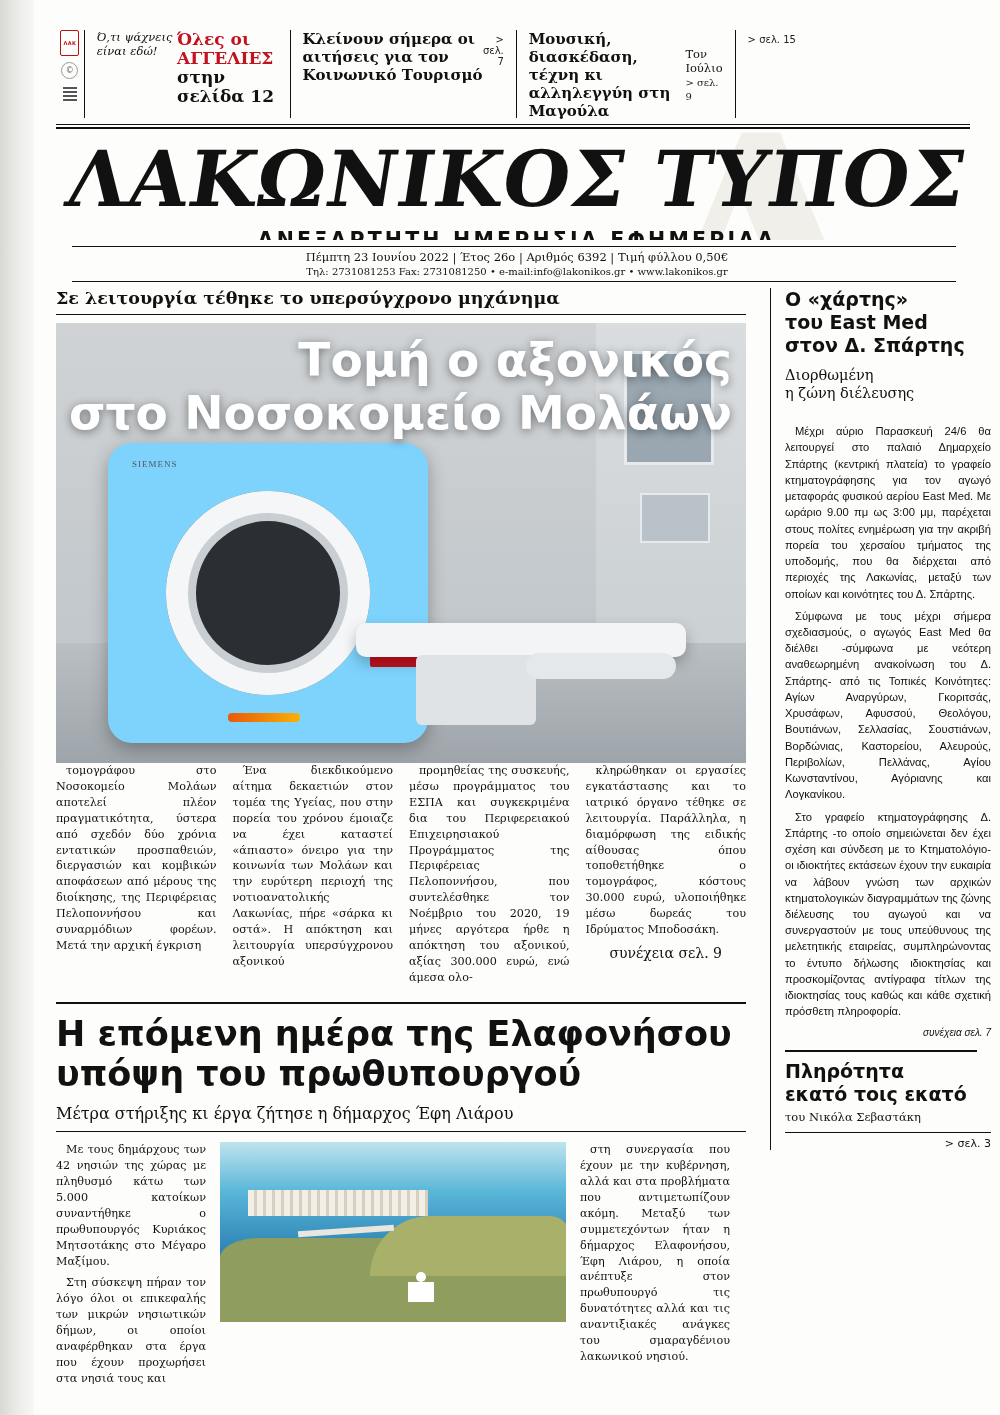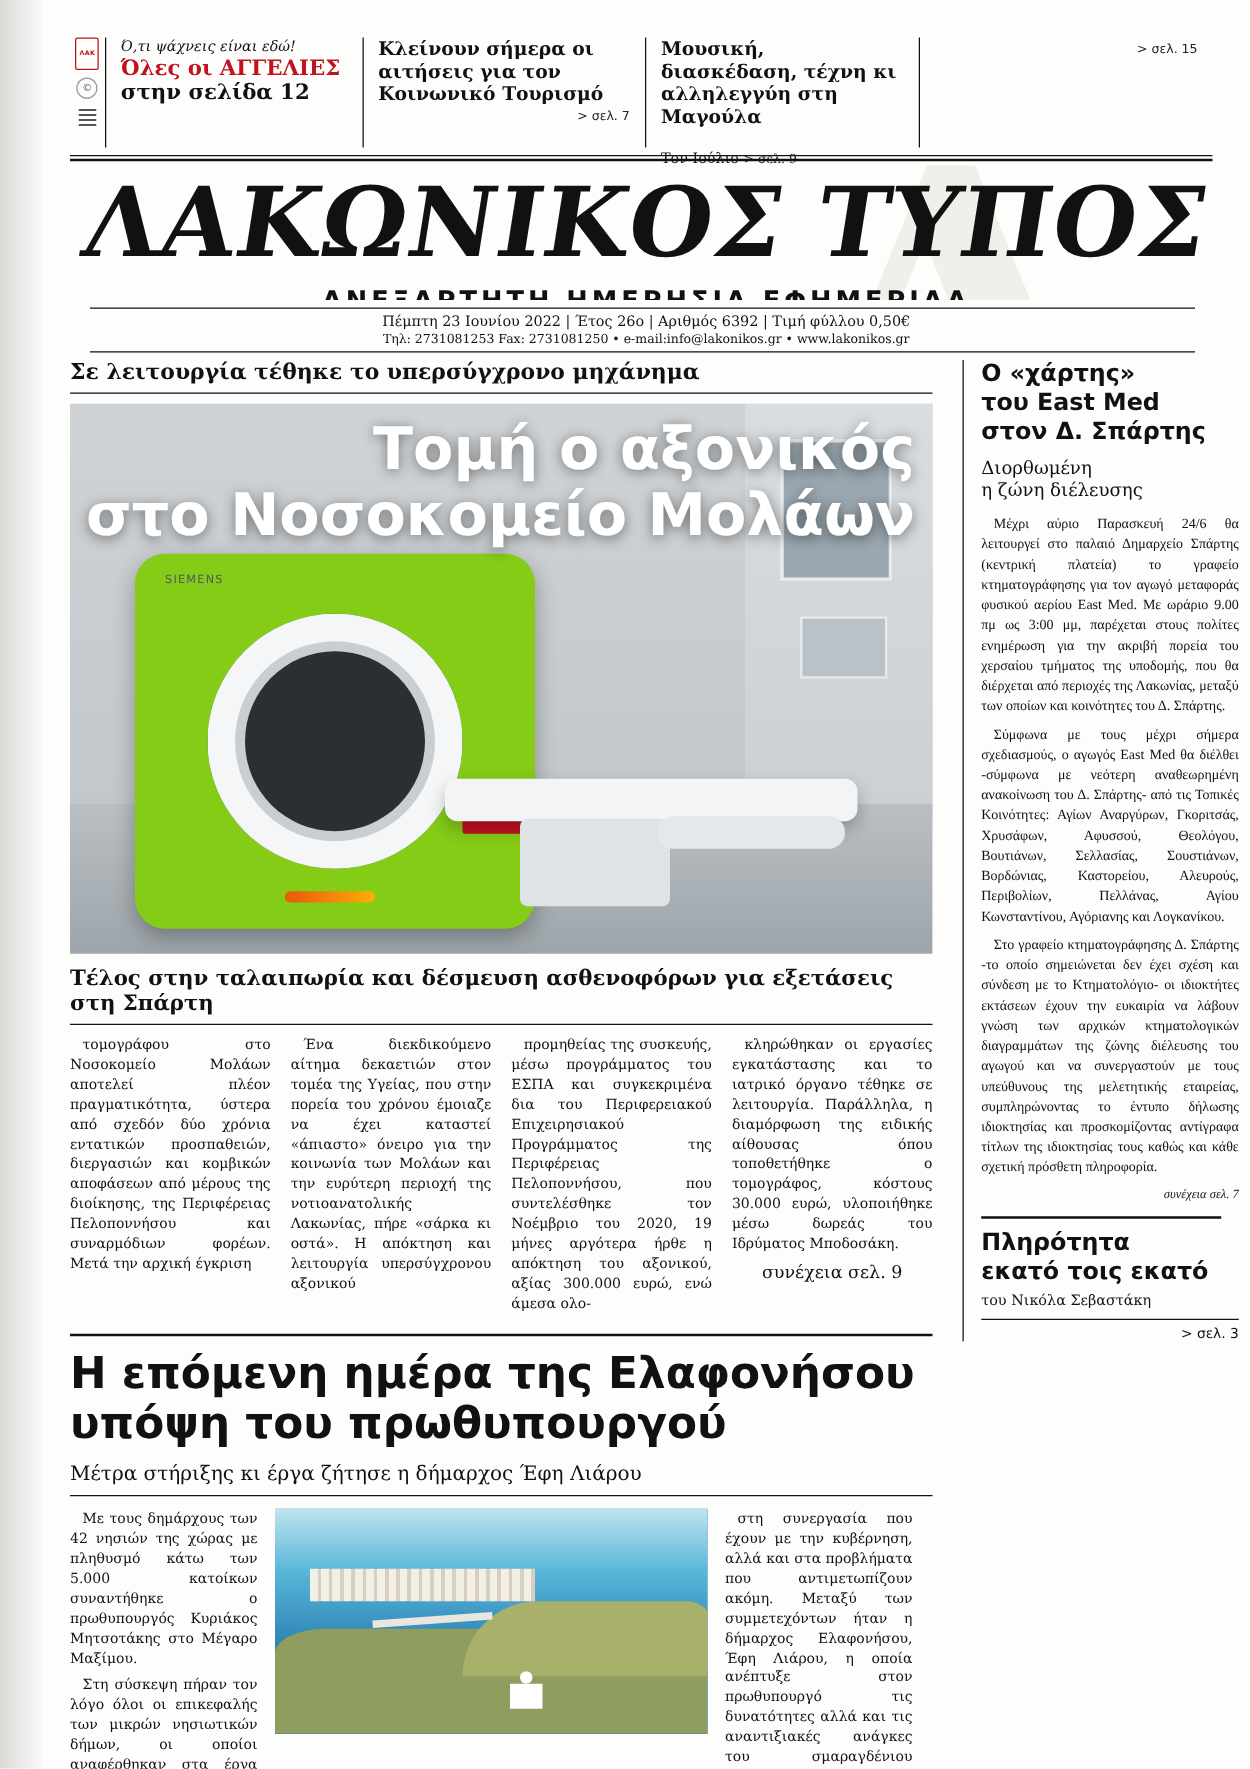--- a/index.html
+++ b/index.html
@@ -40,21 +40,21 @@
   .spine .circ{
     width:15px;height:15px;border:1px solid #999;border-radius:50%;
     font-size:8px;color:#666;display:flex;align-items:center;justify-content:center;
   }
   .spine .bars{
     width:14px;height:16px;
     background:repeating-linear-gradient(0deg,#555 0 2px,#fff 2px 4px);
   }
   .tbox{
     padding:0 12px;border-left:1px solid #111;
-    display:flex;flex-direction:column;justify-content:flex-start;
+    display:flex;flex-direction:row;justify-content:space-between;
   }
   .tbox:first-of-type{border-left:none;}
   .tbox.b1{width:196px;}
   .tbox.b2{width:218px;}
   .tbox.b3{width:210px;}
   .tbox.b4{width:228px;border-right:none;}
   .small-ital{font-size:11.5px;font-style:italic;color:#111;margin-bottom:2px;font-family:"DejaVu Serif",serif;}
   .big-red{font-size:17px;font-weight:bold;font-family:"DejaVu Serif",serif;line-height:1.12;}
   .big-red .red{color:#c1121f;}
   .hl{font-size:15px;font-weight:bold;line-height:1.2;font-family:"DejaVu Serif",serif;}
@@ -112,21 +112,21 @@
   }
   
   .room{position:absolute;inset:0;}
   .wall{position:absolute;left:0;top:0;width:690px;height:330px;background:linear-gradient(180deg,#cfd3d6,#c2c7cb);}
   .wall-r{position:absolute;right:0;top:0;width:150px;height:330px;background:linear-gradient(180deg,#d9dde0,#cbd0d3);}
   .win{position:absolute;right:32px;top:28px;width:84px;height:108px;background:#9aa7b0;border:3px solid #e7eaec;}
   .win2{position:absolute;right:36px;top:170px;width:66px;height:46px;background:#b9c2c8;border:2px solid #e7eaec;}
   .floor{position:absolute;left:0;bottom:0;width:690px;height:120px;background:linear-gradient(180deg,#b9bfc3,#9ea5aa);}
   .gantry{
     position:absolute;left:52px;top:120px;width:320px;height:300px;
-    background:#84cc16;border-radius:24px;box-shadow:0 6px 18px rgba(0,0,0,.3);
+    background:#7dd3fc;border-radius:24px;box-shadow:0 6px 18px rgba(0,0,0,.3);font-family:Liberation Serif, serif;
   }
   .gantry:after{
     content:"";position:absolute;left:58px;top:48px;width:204px;height:204px;border-radius:50%;
     background:#2b2f33;box-shadow:inset 0 0 0 22px #f4f6f7, inset 0 0 0 30px #c9ced2;
   }
   .gantry-label{position:absolute;left:24px;top:16px;font-size:9px;color:#556;letter-spacing:1px;}
   .orange{position:absolute;left:120px;top:270px;width:72px;height:9px;background:linear-gradient(90deg,#e8590c,#fab005);border-radius:4px;}
   .redlabel{position:absolute;left:262px;top:212px;width:54px;height:12px;background:#c1121f;border-radius:2px;}
   .table-bed{
     position:absolute;left:300px;top:300px;width:330px;height:34px;background:#f2f4f5;border-radius:10px;
@@ -169,21 +169,21 @@
   .rail{
     position:absolute;left:736px;top:288px;width:206px;
     border-left:1px solid #111;padding-left:14px;
   }
   .rail h2{
     margin:0;font-size:19px;font-weight:bold;line-height:1.22;font-family:"DejaVu Sans",sans-serif;
   }
   .rail h3{
     margin:8px 0 0;font-size:14.5px;font-weight:normal;line-height:1.3;font-family:"DejaVu Serif",serif;
   }
-  .rail .body{font-size:11.2px;line-height:1.45;text-align:justify;margin-top:8px;font-family:Liberation Serif, serif;}
+  .rail .body{font-size:11.2px;line-height:1.45;text-align:justify;margin-top:20px;font-family:Liberation Sans, sans-serif;}
   .rail .body p{margin:0 0 6px;text-indent:10px;}
   .rail .contin{font-style:italic;font-size:10px;text-align:right;}
   .rail-rule{width:192px;height:2px;background:#111;margin:10px 0 8px;}
   .rail-foot-h{font-size:19px;font-weight:bold;line-height:1.2;}
   .rail-foot-s{font-size:11.5px;margin-top:4px;font-family:"DejaVu Serif",serif;}
   .rail-foot-ref{font-size:11px;text-align:right;margin-top:8px;border-top:1px solid #111;padding-top:4px;}
 </style>
 </head>
 <body>
 
@@ -260,21 +260,20 @@
           <div class="table-bed"></div>
           <div class="table-leg"></div>
           <div class="cable"></div>
         </div>
         <div class="leadhead">
           <span>Τομή ο αξονικός</span><br>
           <span>στο Νοσοκομείο Μολάων</span>
         </div>
       </div>
 
-      <div class="leadsub">Τέλος στην ταλαιπωρία και δέσμευση ασθενοφόρων για εξετάσεις στη Σπάρτη</div>
 
       <div class="cols3">
         <div class="col">
           <p>τομογράφου στο Νοσοκομείο Μολάων αποτελεί πλέον πραγματικότητα, ύστερα από σχεδόν δύο χρόνια εντατικών προσπαθειών, διεργασιών και κομβικών αποφάσεων από μέρους της διοίκησης, της Περιφέρειας Πελοποννήσου και συναρμόδιων φορέων.
 
 Μετά την αρχική έγκριση</p>
         </div>
         <div class="col">
           <p>Ένα διεκδικούμενο αίτημα δεκαετιών στον τομέα της Υγείας, που στην πορεία του χρόνου έμοιαζε να έχει καταστεί «άπιαστο» όνειρο για την κοινωνία των Μολάων και την ευρύτερη περιοχή της νοτιοανατολικής Λακωνίας, πήρε «σάρκα κι οστά». Η απόκτηση και λειτουργία υπερσύγχρονου αξονικού</p>
         </div>

